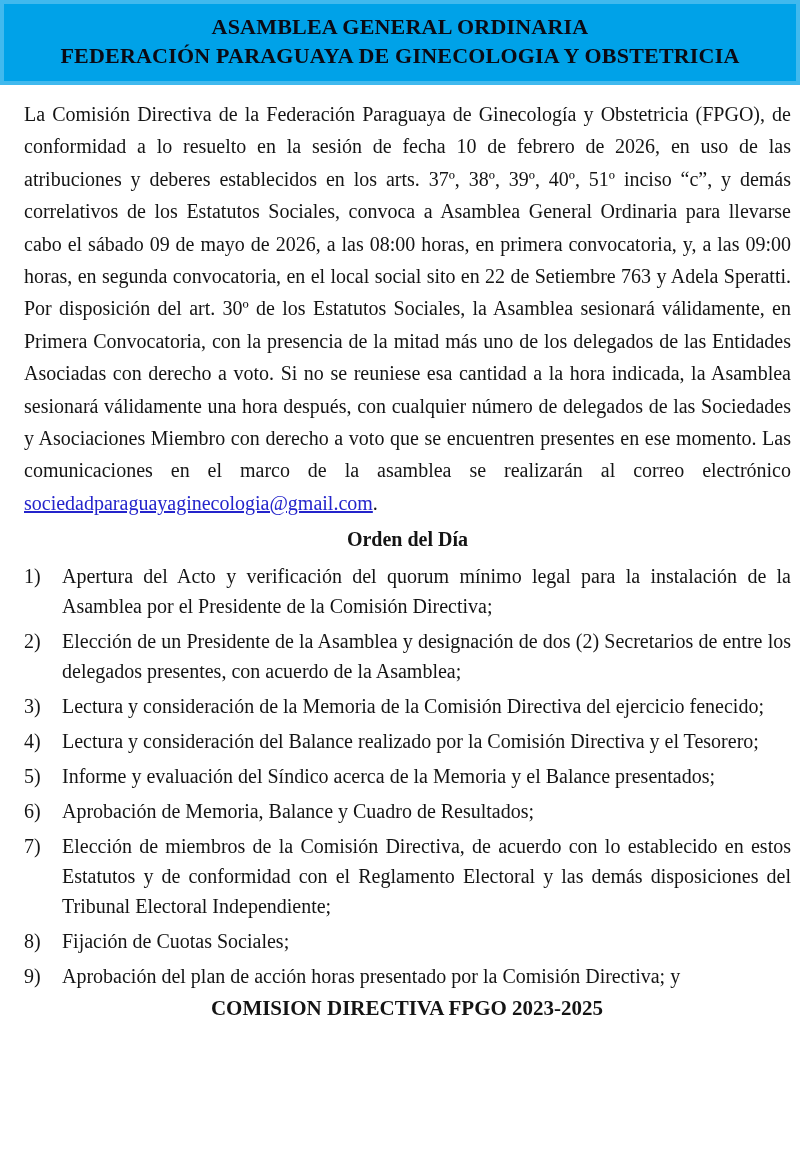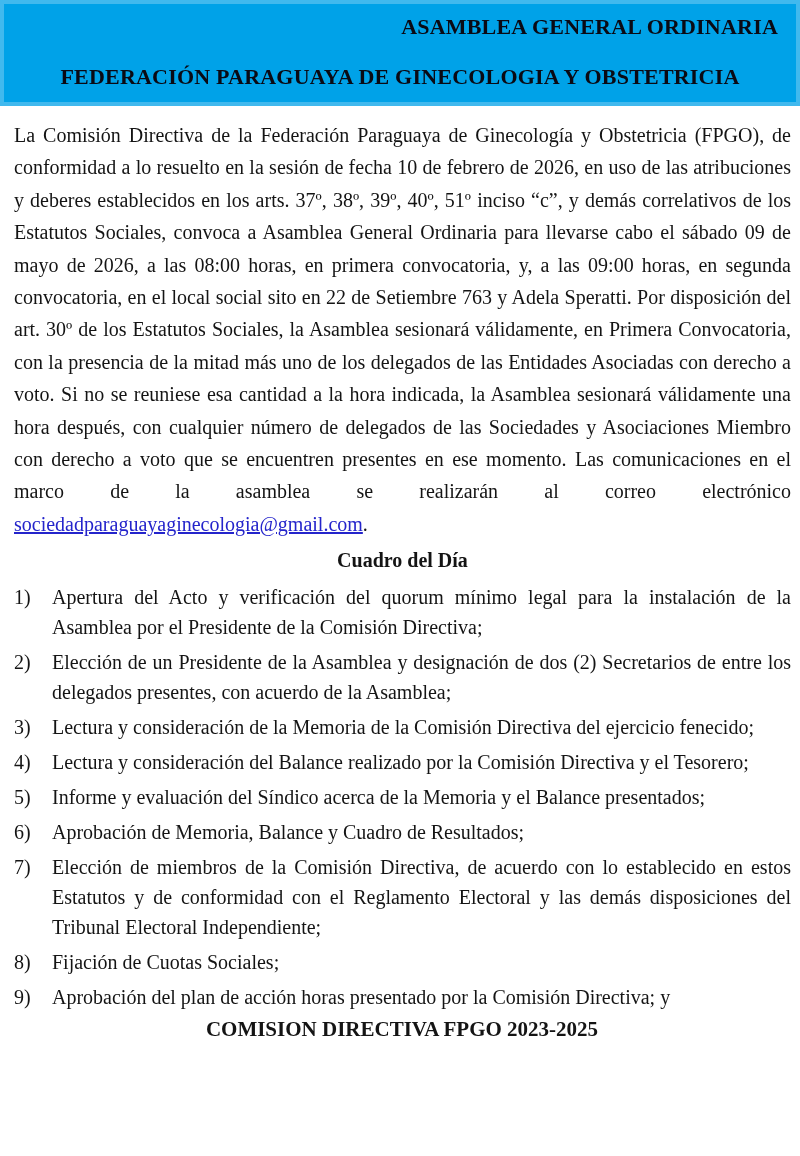--- a/index.html
+++ b/index.html
@@ -19,31 +19,30 @@
     background: var(--banner-bg, #00a2e8);
     border: 4px solid var(--banner-border, #41b9ee);
     text-align: center;
     font-weight: bold;
     color: var(--banner-text, #0a0a14);
     padding: 9px 18px 11px 18px;
   }
   .banner-line1 {
     font-size: 22px;
     line-height: 1.25;
-    margin-bottom: 22px;
+    margin-bottom: 1px;
     letter-spacing: 0.2px;
-    text-align: right;
   }
   .banner-line2, .banner-line3 {
     font-size: 22px;
     line-height: 1.3;
     letter-spacing: 0.2px;
   }
   main {
-    padding: 13px 9px 0 14px;
+    padding: 13px 9px 0 24px;
     font-family: Liberation Serif, serif;
   }
   .intro {
     margin: 0;
     font-size: 20px;
     line-height: 1.62;
     text-align: justify;
     text-justify: inter-word;
   }
   a.email-link {
@@ -87,21 +86,21 @@
 
   <header class="banner">
     <div class="banner-line1">ASAMBLEA GENERAL ORDINARIA</div>
     <div class="banner-line2">FEDERACIÓN PARAGUAYA DE GINECOLOGIA Y OBSTETRICIA</div>
   </header>
 
   <main>
 
     <p class="intro"><span>La Comisión Directiva de la Federación Paraguaya de Ginecología y Obstetricia (FPGO), de conformidad a lo resuelto en la sesión de fecha 10 de febrero de 2026, en uso de las atribuciones y deberes establecidos en los arts. 37º, 38º, 39º, 40º, 51º inciso “c”, y demás correlativos de los Estatutos Sociales, convoca a Asamblea General Ordinaria para llevarse cabo el sábado 09 de mayo de 2026, a las 08:00 horas, en primera convocatoria, y, a las 09:00 horas, en segunda convocatoria, en el local social sito en 22 de Setiembre 763 y Adela Speratti. Por disposición del art. 30º de los Estatutos Sociales, la Asamblea sesionará válidamente, en Primera Convocatoria, con la presencia de la mitad más uno de los delegados de las Entidades Asociadas con derecho a voto. Si no se reuniese esa cantidad a la hora indicada, la Asamblea sesionará válidamente una hora después, con cualquier número de delegados de las Sociedades y Asociaciones Miembro con derecho a voto que se encuentren presentes en ese momento. Las comunicaciones en el marco de la asamblea se realizarán al correo electrónico </span><a class="email-link">sociedadparaguayaginecologia@gmail.com</a><span>.</span></p>
 
-    <div class="agenda-heading">Cuadro del Día</div>
+    <div class="agenda-heading">Orden del Día</div>
 
     <div class="agenda-list">
   <div class="agenda-item">
     <span class="agenda-num">1)</span>
     <span class="agenda-text">Apertura del Acto y verificación del quorum mínimo legal para la instalación de la Asamblea por el Presidente de la Comisión Directiva;</span>
   </div>
 
   <div class="agenda-item">
     <span class="agenda-num">2)</span>
     <span class="agenda-text">Elección de un Presidente de la Asamblea y designación de dos (2) Secretarios de entre los delegados presentes, con acuerdo de la Asamblea;</span>

